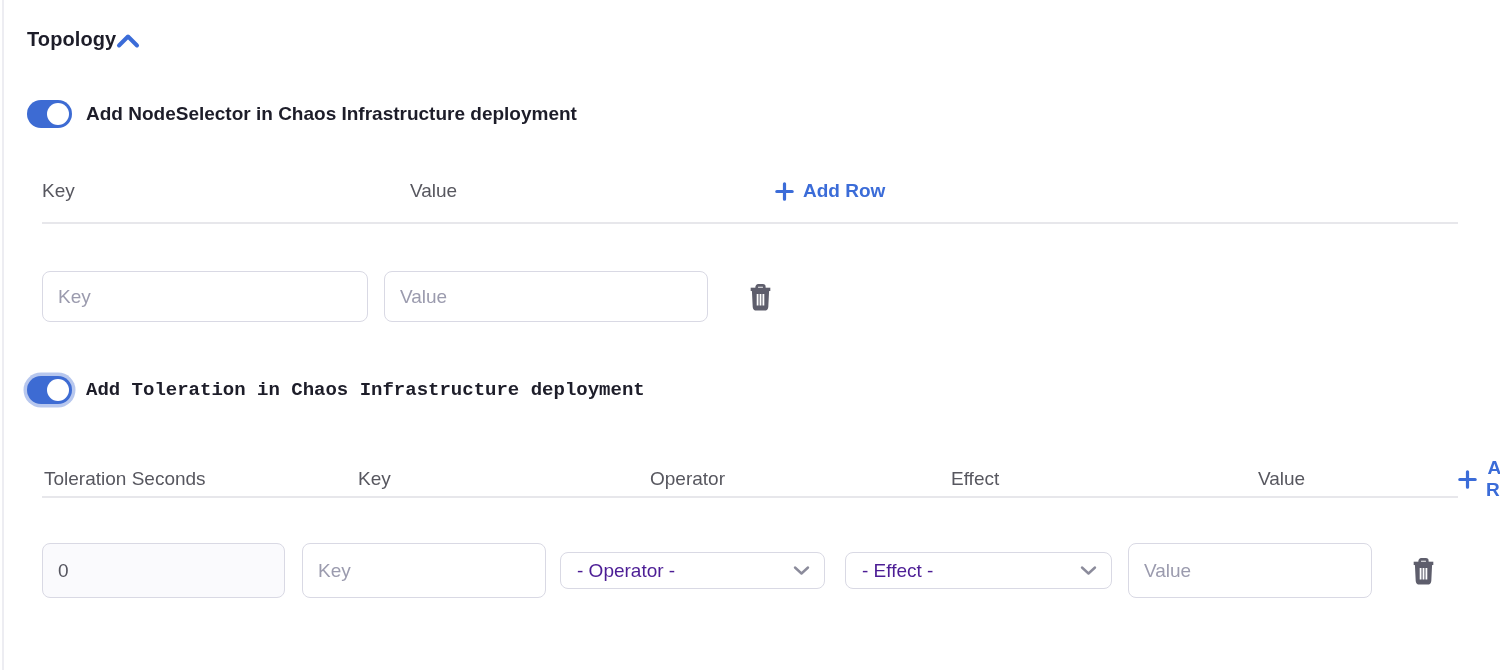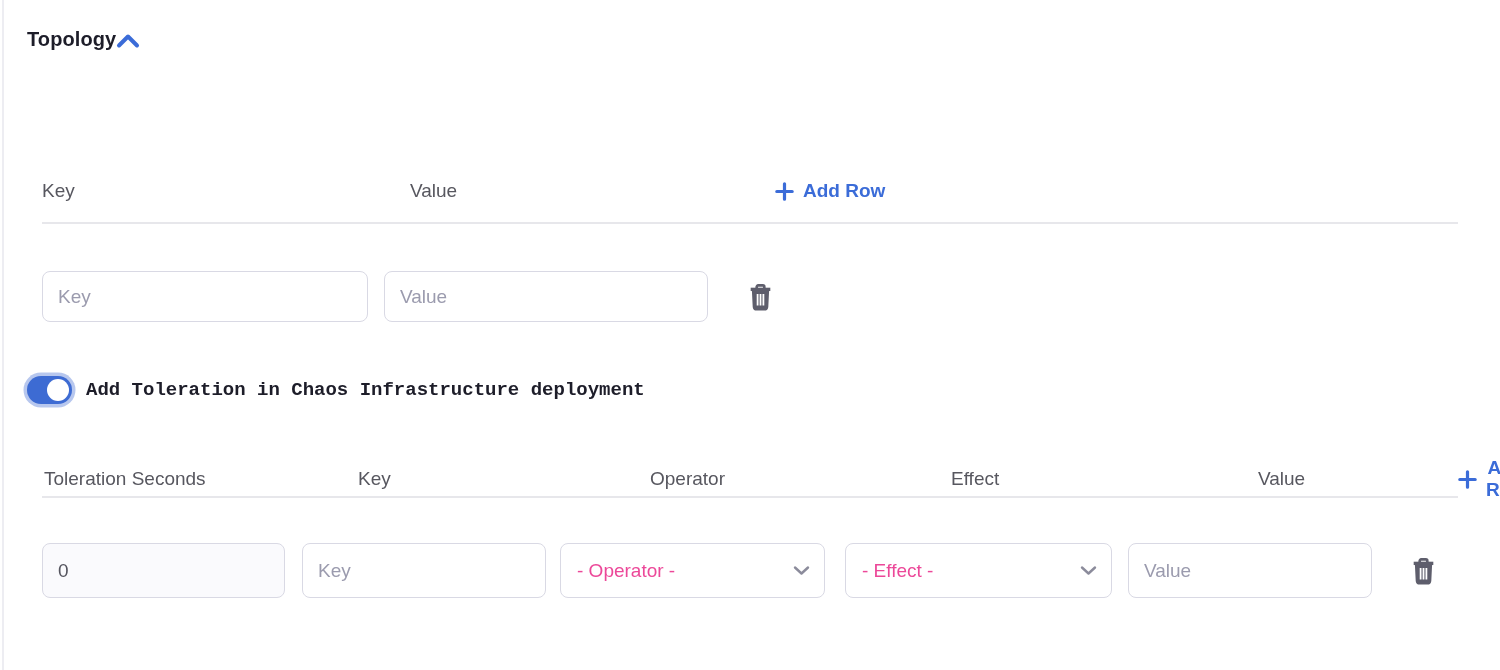--- a/index.html
+++ b/index.html
@@ -48,41 +48,47 @@
   .trow{position:absolute;display:flex;align-items:center;}
   .tinput{
     height:51px;border:1.5px solid var(--border-input);border-radius:8px;
     font-size:19px;padding:0 15px;color:var(--text-value);
     font-family:inherit;background:#fff;outline:none;
   }
   .tinput::placeholder{color:var(--text-placeholder);opacity:1;}
   .row2 .tinput{height:55px;}
   .tinput.shaded{background:#FAFAFD;}
   .select{
-    height:55px;border:1.5px solid var(--border-input);border-radius:8px;
+    height:37px;border:1.5px solid var(--border-input);border-radius:8px;
     display:flex;align-items:center;justify-content:space-between;
-    padding:0 14px 0 16px;font-size:19px;color:#ec4899;background:#fff;cursor:pointer;
+    padding:0 14px 0 16px;font-size:19px;color:#4c1d95;background:#fff;cursor:pointer;
   }
   .trash{background:none;border:none;padding:0;cursor:pointer;display:flex;align-items:center;}
 </style>
 </head>
 <body>
 
 <div class="page">
   <div class="left-edge"></div>
 
   <div class="section-header">
     <span class="section-title">Topology</span>
     <span class="chev-up">
       <svg width="24" height="16" viewBox="0 0 24 16" fill="none">
         <path d="M3 12.5 L12 3.5 L21 12.5" stroke="#3B6CD8" stroke-width="4" stroke-linecap="round" stroke-linejoin="round"></path>
       </svg>
     </span>
   </div>
 
+  <div class="toggle-row" style="top:100px;">
+    <div class="toggle">
+      <div class="knob"></div>
+    </div>
+    <span class="toggle-label">Add NodeSelector in Chaos Infrastructure deployment</span>
+  </div>
 
   <div class="thead" style="top:180px;left:42px;">
     <span class="col" style="width:368px;">Key</span>
     <span class="col" style="width:365px;">Value</span>
     <button class="add-row">
       <span style="display:flex;">
         <svg width="19" height="19" viewBox="0 0 19 19" fill="none">
           <path d="M9.5 1.8 V17.2 M1.8 9.5 H17.2" stroke="#3B6CD8" stroke-width="3.2" stroke-linecap="round"></path>
         </svg>
       </span>

